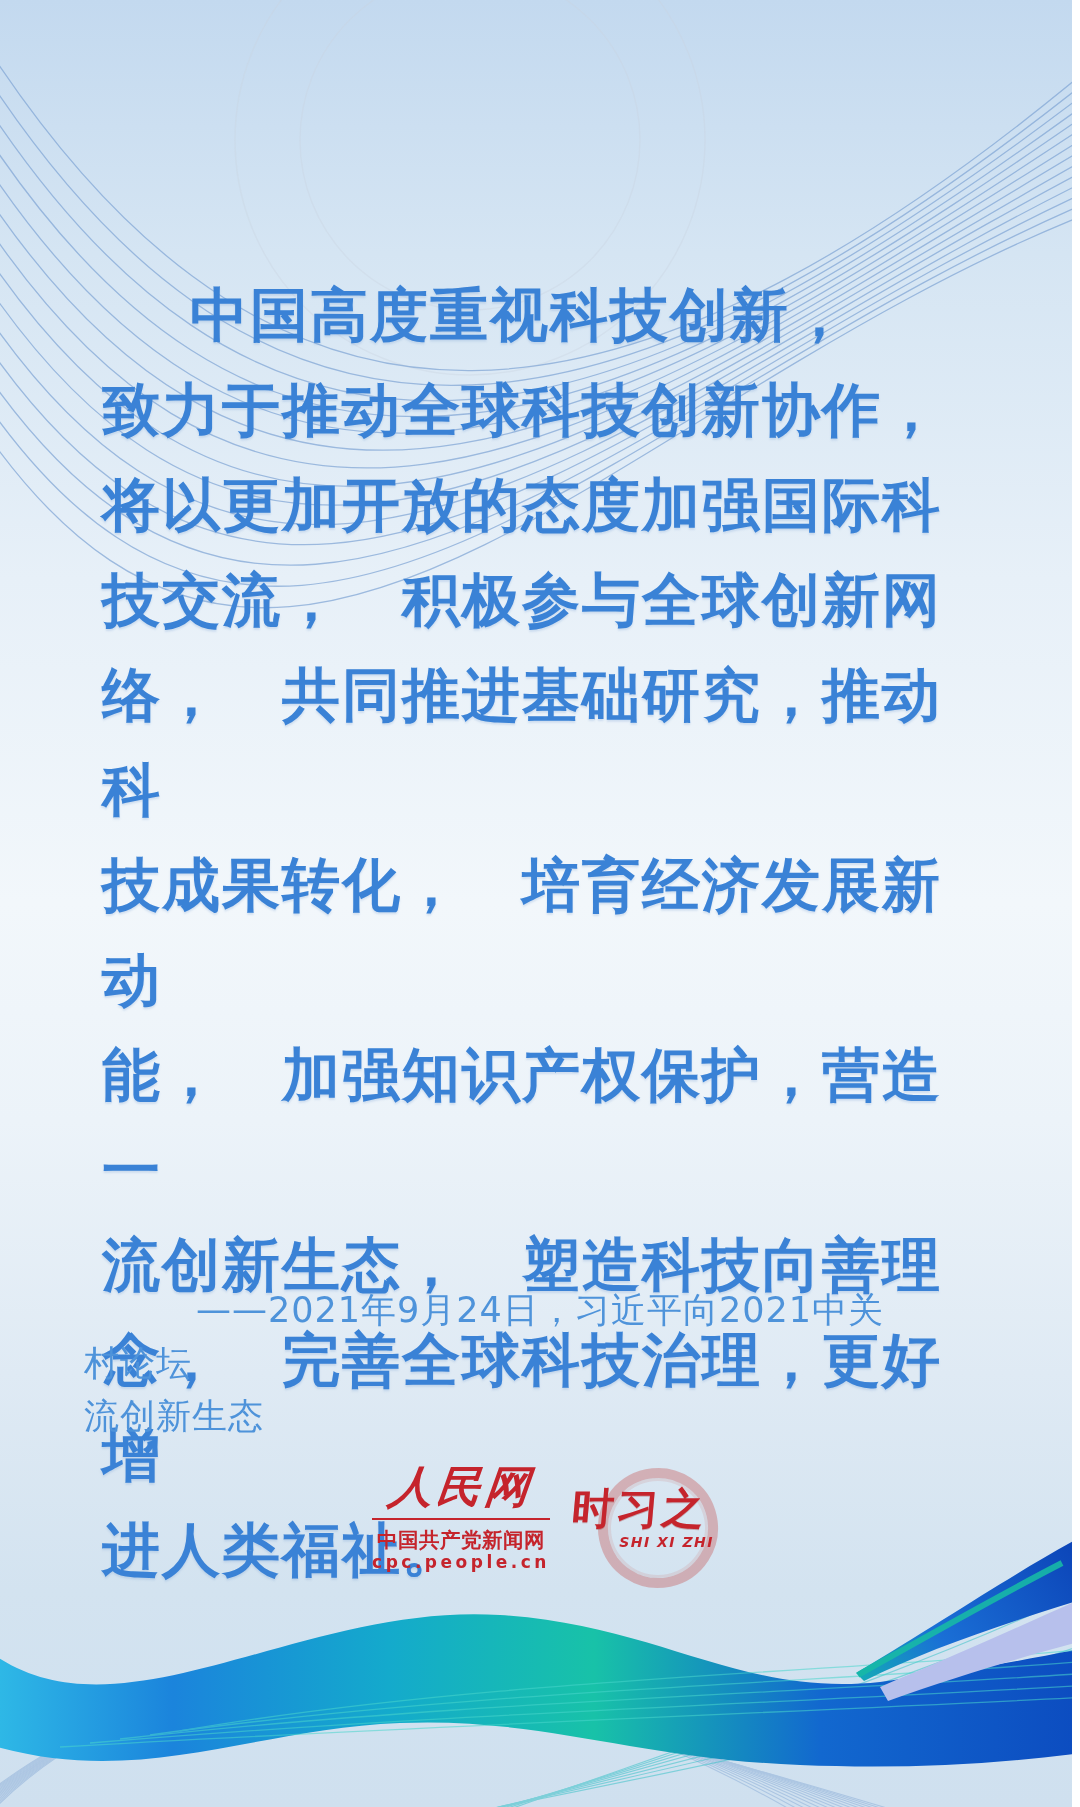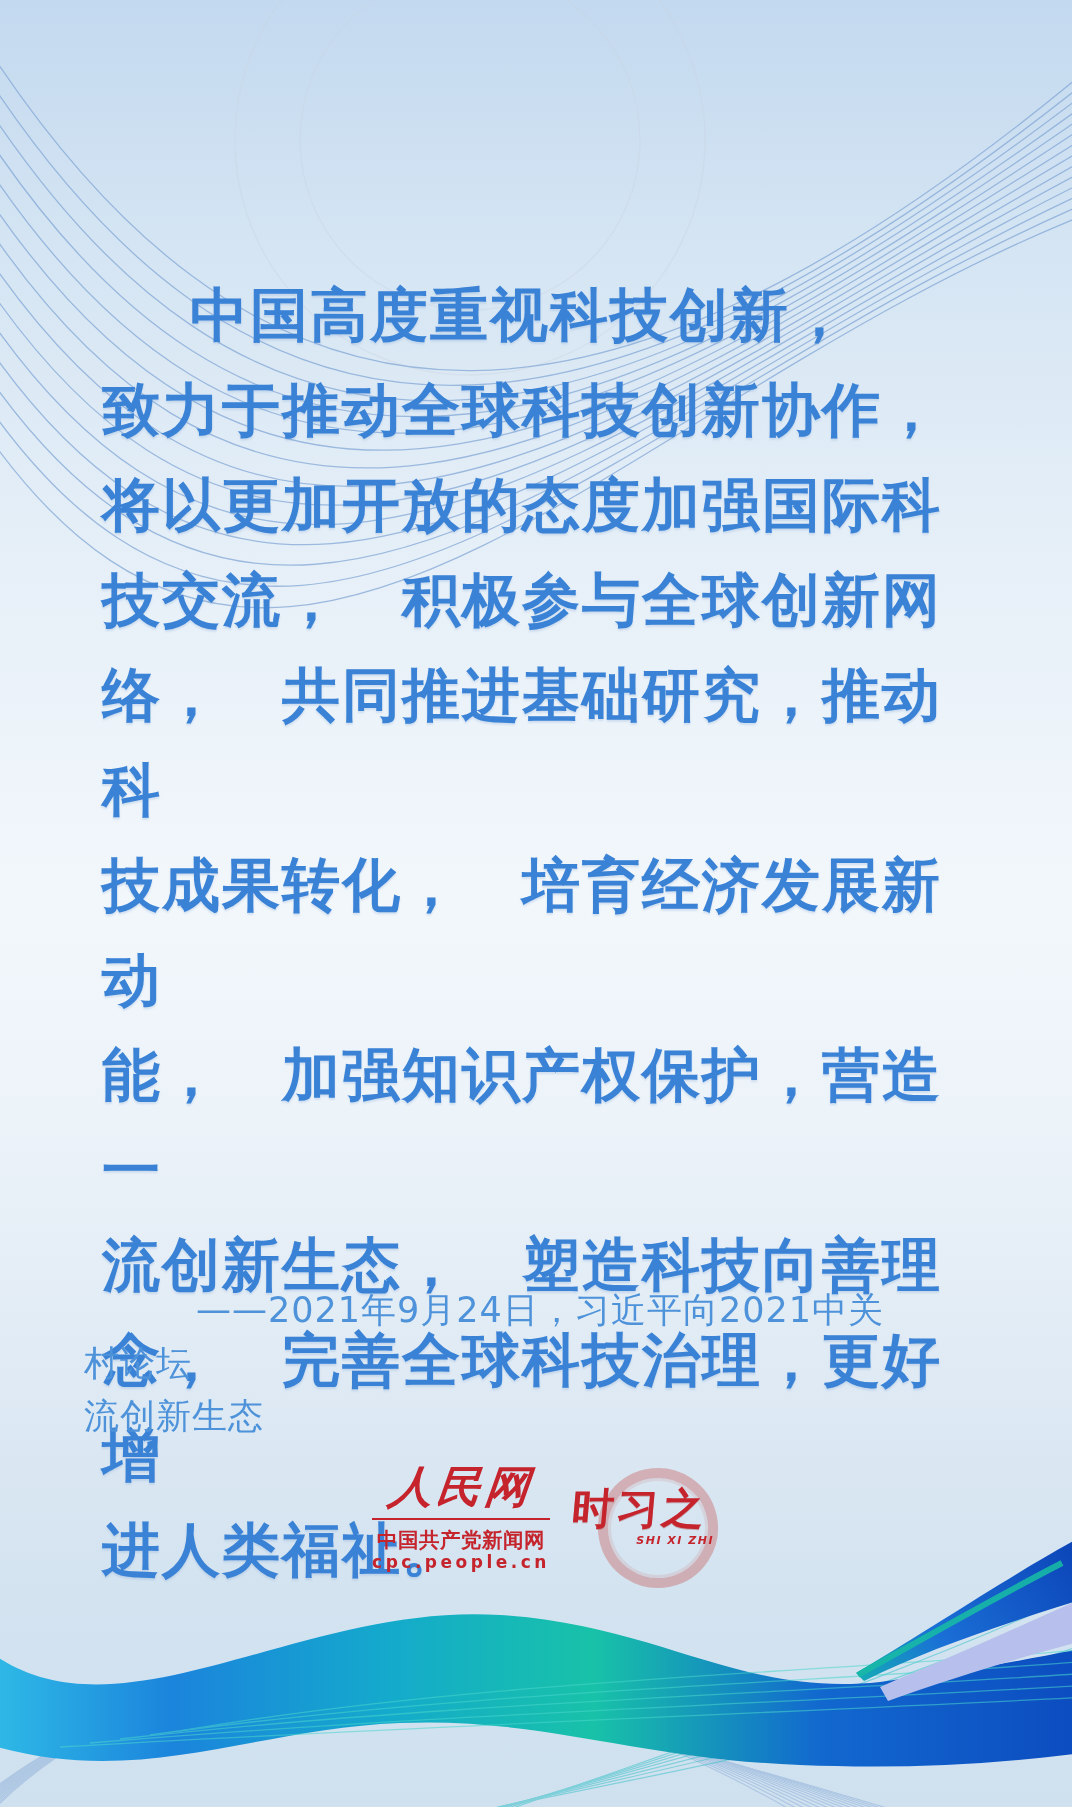--- a/index.html
+++ b/index.html
@@ -64,21 +64,21 @@
   }
   .logo-sxz .title{
     position:relative;z-index:2;
     font-weight:bold;font-size:42px;line-height:46px;letter-spacing:3px;
     margin-top:28px;
     transform:skewX(-5deg);
     text-shadow:0 1px 0 rgba(150,30,30,.3);
   }
   .logo-sxz .subtitle{
     position:absolute;right:8px;top:76px;z-index:2;
-    font-weight:bold;font-size:11px;letter-spacing:1.5px;font-style:italic;
+    font-weight:bold;font-size:14px;letter-spacing:1.5px;font-style:italic;
   }
 </style>
 </head>
 <body>
 
 <div class="poster">
 
   <svg class="decor top" width="1080" height="900" viewBox="0 0 1080 900" fill="none">
     <g stroke="#c9d3e0" stroke-width="1.5" opacity="0.35">
       <circle cx="470" cy="140" r="170"></circle>

